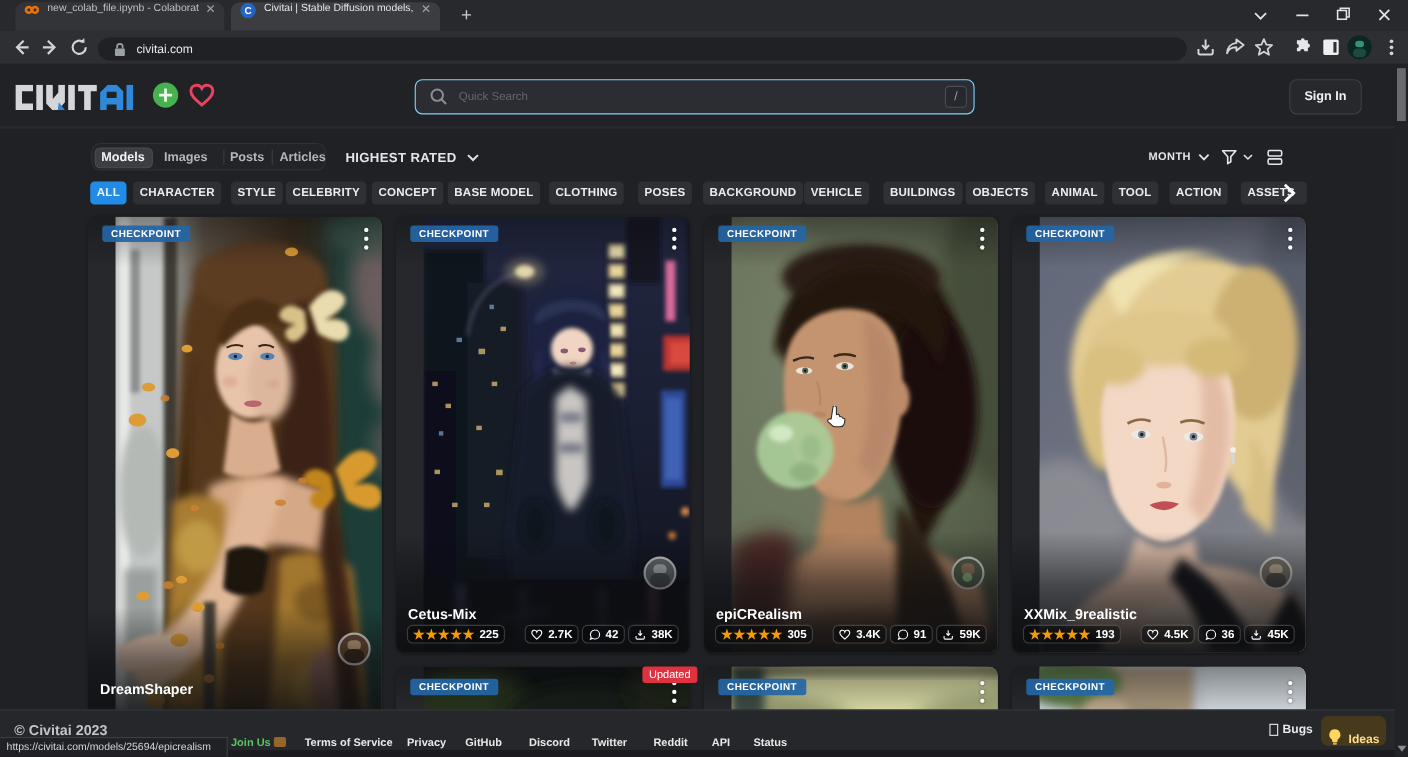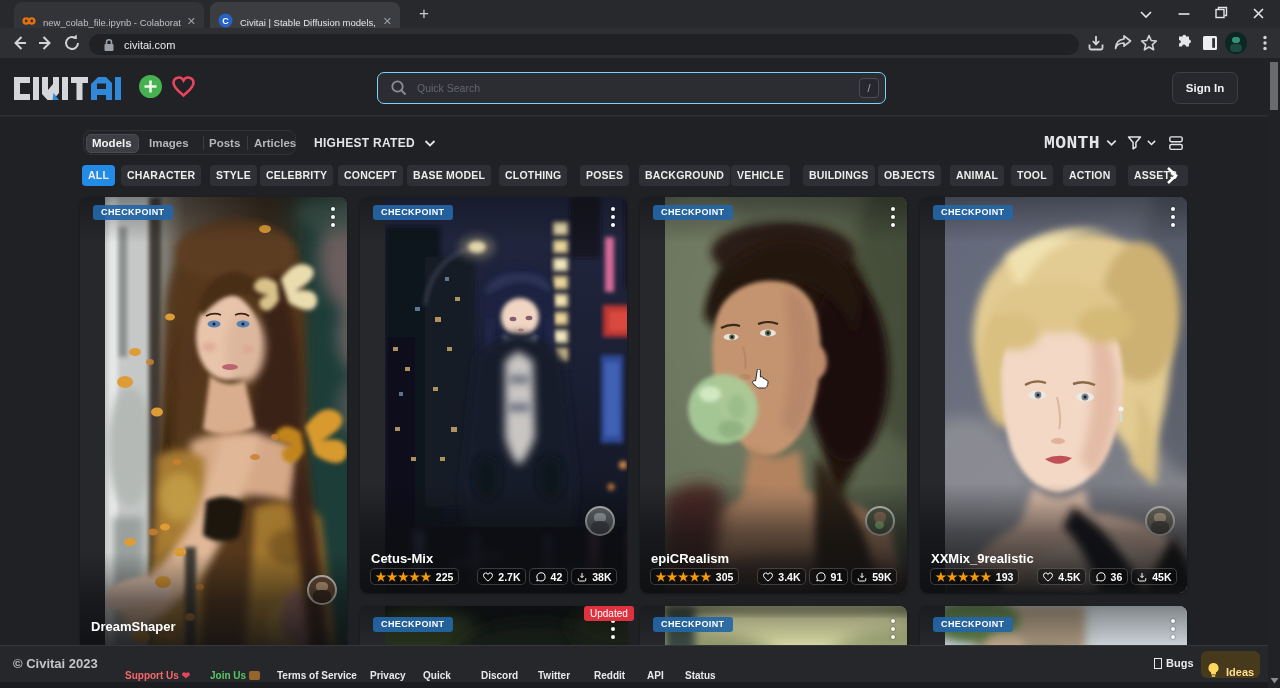--- a/index.html
+++ b/index.html
@@ -2,21 +2,21 @@
 <html><head>
 <meta charset="utf-8">
 <style>
 * { margin:0; padding:0; box-sizing:border-box; }
 html,body { width:1280px; height:688px; overflow:hidden; background:#28292c; font-family:"Liberation Sans", sans-serif; }
 .abs { position:absolute; }
 #stage { position:relative; width:1280px; height:688px; overflow:hidden; }
 
 
 #tabbar { left:0; top:0; width:1280px; height:28px; background:#28292c; }
-.tab { top:2px; height:26px; border-radius:8px 8px 0 0; display:flex; align-items:flex-end; font-size:9.5px; color:#bdc1c6; padding:0 8px; }
+.tab { top:2px; height:26px; border-radius:8px 8px 0 0; display:flex; align-items:flex-start; font-size:9.5px; color:#bdc1c6; padding:0 8px; }
 .tab .tx { white-space:nowrap; overflow:hidden; flex:1; margin-left:7px; }
 .tab .cl { color:#9aa0a6; font-size:11px; margin-left:6px; }
 #tab1 { left:14px; width:190px; background:#323438; }
 #tab2 { left:210px; width:190px; background:#3b3d41; color:#e4e6e9; }
 #toolbar { left:0; top:28px; width:1280px; height:30px; background:#2e2f33; }
 .navic { top:31px; width:24px; height:24px; color:#d2d4d7; }
 #urlpill { left:89px; top:34px; width:990px; height:21px; background:#202124; border-radius:11px; display:flex; align-items:center; }
 #urlpill .lock { margin-left:14px; }
 #urlpill .ut { color:#e8eaed; font-size:11px; margin-left:9px; }
 .winctl { top:0px; height:28px; color:#e2e4e7; }
@@ -199,21 +199,21 @@
       <span class="segit" style="left:65px;">Images</span>
       <div class="segsep" style="left:119px;"></div>
       <span class="segit" style="left:125px;">Posts</span>
       <div class="segsep" style="left:163px;"></div>
       <span class="segit" style="left:170px;">Articles</span>
     </div>
     <div id="hr" class="abs">HIGHEST RATED&nbsp;<svg width="16" height="16" viewBox="0 0 16 16" style="margin-left:3px;">
           <path d="M3.5 6 l4.5 4.5 4.5-4.5" stroke="#e4e5e7" stroke-width="1.8" fill="none"></path>
         </svg></div>
     <div id="rightctl" class="abs">
-      <span style="font-size:18px; font-weight:bold; letter-spacing:0.4px;font-family:Liberation Mono, monospace;">MONTH</span>
+      <span style="font-size:10px; font-weight:bold; letter-spacing:0.4px;">MONTH</span>
       <svg width="15" height="15" viewBox="0 0 16 16" style="margin-left:4px;">
           <path d="M3.5 6 l4.5 4.5 4.5-4.5" stroke="#e4e5e7" stroke-width="1.8" fill="none"></path>
         </svg>
       <svg width="17" height="17" viewBox="0 0 17 17" style="margin-left:7px;">
           <path d="M2.5 3 h12 l-4.6 5.5 v4.5 l-2.8 1.8 v-6.3 z" stroke="#e4e5e7" stroke-width="1.5" fill="none" stroke-linejoin="round"></path>
         </svg>
       <svg width="13" height="13" viewBox="0 0 16 16" style="margin-left:2px;">
           <path d="M3.5 6 l4.5 4.5 4.5-4.5" stroke="#e4e5e7" stroke-width="1.8" fill="none"></path>
         </svg>
       <svg width="18" height="18" viewBox="0 0 19 19" style="margin-left:9px;">
@@ -708,37 +708,38 @@
         <i></i>
       </div>
   </div>
 
   <div id="footer" class="abs">
     <span class="lnk" style="left:13px; top:10px; font-size:13px; color:#c4c5c8;">© Civitai 2023</span>
     <span class="lnk" style="left:125px; color:#f76868;">Support Us <span style="color:#e8445f;">❤</span></span>
     <span class="lnk" style="left:210px; color:#57c765;">Join Us <span style="display:inline-block; width:11px; height:9px; background:#96652c; border-radius:2px; vertical-align:-1px;"></span></span>
     <span class="lnk" style="left:277px;">Terms of Service</span>
     <span class="lnk" style="left:370px;">Privacy</span>
-    <span class="lnk" style="left:423px;">Quick</span>
+    <span class="lnk" style="left:423px;">GitHub</span>
     <span class="lnk" style="left:481px;">Discord</span>
     <span class="lnk" style="left:538px;">Twitter</span>
     <span class="lnk" style="left:594px;">Reddit</span>
     <span class="lnk" style="left:647px;">API</span>
     <span class="lnk" style="left:685px;">Status</span>
     <span class="lnk" style="left:1154px; top:11px; display:flex; align-items:flex-end;">
         <span style="display:inline-block; width:8px; height:11px; border:1.2px solid #e8e9ea; margin-right:4px;"></span>
         <span style="font-size:11px;">Bugs</span>
       </span>
     <span class="lnk" style="left:1201px; top:5px; display:flex; align-items:flex-end; background:#46391c; border-radius:6px; height:27px; padding:0 6px; color:#ffdf8e; font-size:11px;">
       <svg width="13" height="16" viewBox="0 0 13 16" style="margin-right:6px;">
           <path d="M6.5 1 a5 5 0 0 1 2.6 9.3 l-0.4 2.2 h-4.4 l-0.4-2.2 A5 5 0 0 1 6.5 1 z" fill="#ffd75e"></path>
           <rect x="4.8" y="13" width="3.4" height="2" fill="#d8b64f"></rect>
         </svg>Ideas</span>
   </div>
   <div id="botstrip" class="abs"></div>
+  <div id="statusbub" class="abs">https://civitai.com/models/25694/epicrealism</div>
 
   <div id="sbar" class="abs"></div>
   <div id="sthumb" class="abs"></div>
   <svg class="abs" style="left:1270px; top:676px;" width="9" height="9" viewBox="0 0 9 9">
       <path d="M0.5 2 h8 L4.5 7.5 z" fill="#8a8c90"></path>
     </svg>
 
   <svg class="abs" style="left:751px; top:369px;" width="18" height="20" viewBox="0 0 18 20">
       <path d="M6.2 1.5 a1.6 1.6 0 0 1 3.2 0 V8 l1-0.2 a1.5 1.5 0 0 1 1.8 1.1 l0.2 0.7 1.3 0.2 a1.5 1.5 0 0 1 1.3 1.2 l0.9 0.3 a1.6 1.6 0 0 1 1.2 1.6 c-0.1 1.8-0.4 3.4-1.2 4.6 -0.6 1-1.8 1.5-3.2 1.5 H8.2 c-1.1 0-2.1-0.5-2.8-1.3 L2 14.6 a1.7 1.7 0 0 1 1.2-2.9 l1.4 0.2 z" fill="#fff" stroke="#2a2a2a" stroke-width="1"></path>
     </svg>

